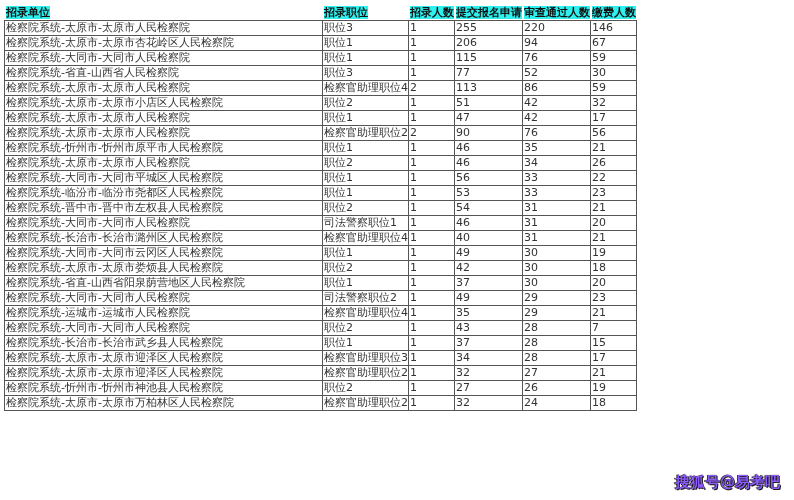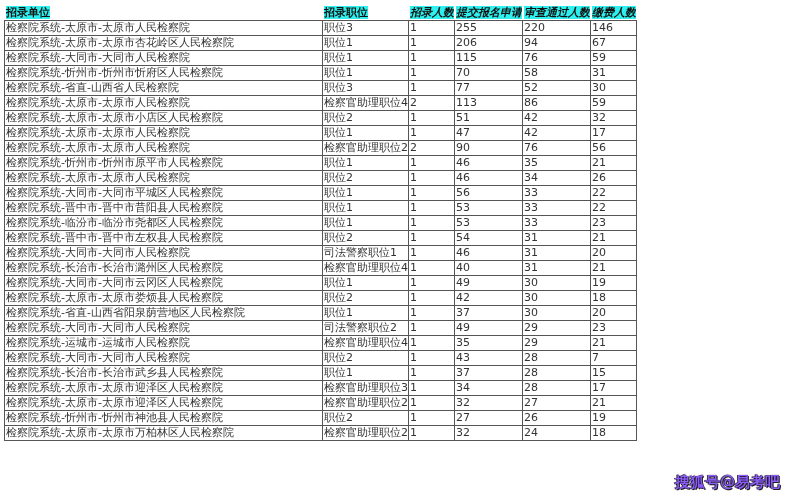--- a/index.html
+++ b/index.html
@@ -12,21 +12,21 @@
   }
   table.sheet td, table.sheet th {
     border: 1px solid #555;
     height: 14px; line-height: 14px;
     padding: 0 0 0 1px;
     white-space: nowrap; overflow: hidden;
     text-align: left; font-weight: normal;
   }
   table.sheet th { border-top: 1px solid #fff; border-left: 1px solid #fff; border-right: 1px solid #fff; }
   table.sheet th span.hl { background: #2ef0ee; color: #111; font-weight: bold; margin-top: 24px; }
-  table.sheet th.numhead span.hl { font-weight: bold; font-style: italic; }
+  table.sheet th.numhead span.hl { font-weight: bold; }
   col.c-unit { width: 318px; }
   col.c-pos { width: 82px; }
   col.c-num { width: 43px; }
   col.c-sub { width: 66px; }
   col.c-pass { width: 64px; }
   col.c-fee { width: 45px; }
   .watermark {
     position: absolute; right: 14px; bottom: 8px;
     font-size: 15px; font-weight: bold; color: #8b5cf6;
     text-shadow: 0 0 1px #000, 1px 1px 0 #222, -1px 0 0 #444;
@@ -74,28 +74,20 @@
       </tr>
       <tr>
         <td>检察院系统-大同市-大同市人民检察院</td>
         <td>职位1</td>
         <td>1</td>
         <td>115</td>
         <td>76</td>
         <td>59</td>
       </tr>
       <tr>
-        <td>检察院系统-忻州市-忻州市忻府区人民检察院</td>
-        <td>职位1</td>
-        <td>1</td>
-        <td>70</td>
-        <td>58</td>
-        <td>31</td>
-      </tr>
-      <tr>
         <td>检察院系统-省直-山西省人民检察院</td>
         <td>职位3</td>
         <td>1</td>
         <td>77</td>
         <td>52</td>
         <td>30</td>
       </tr>
       <tr>
         <td>检察院系统-太原市-太原市人民检察院</td>
         <td>检察官助理职位4</td>
@@ -142,28 +134,20 @@
         <td>1</td>
         <td>46</td>
         <td>34</td>
         <td>26</td>
       </tr>
       <tr>
         <td>检察院系统-大同市-大同市平城区人民检察院</td>
         <td>职位1</td>
         <td>1</td>
         <td>56</td>
-        <td>33</td>
-        <td>22</td>
-      </tr>
-      <tr>
-        <td>检察院系统-晋中市-晋中市昔阳县人民检察院</td>
-        <td>职位1</td>
-        <td>1</td>
-        <td>53</td>
         <td>33</td>
         <td>22</td>
       </tr>
       <tr>
         <td>检察院系统-临汾市-临汾市尧都区人民检察院</td>
         <td>职位1</td>
         <td>1</td>
         <td>53</td>
         <td>33</td>
         <td>23</td>

